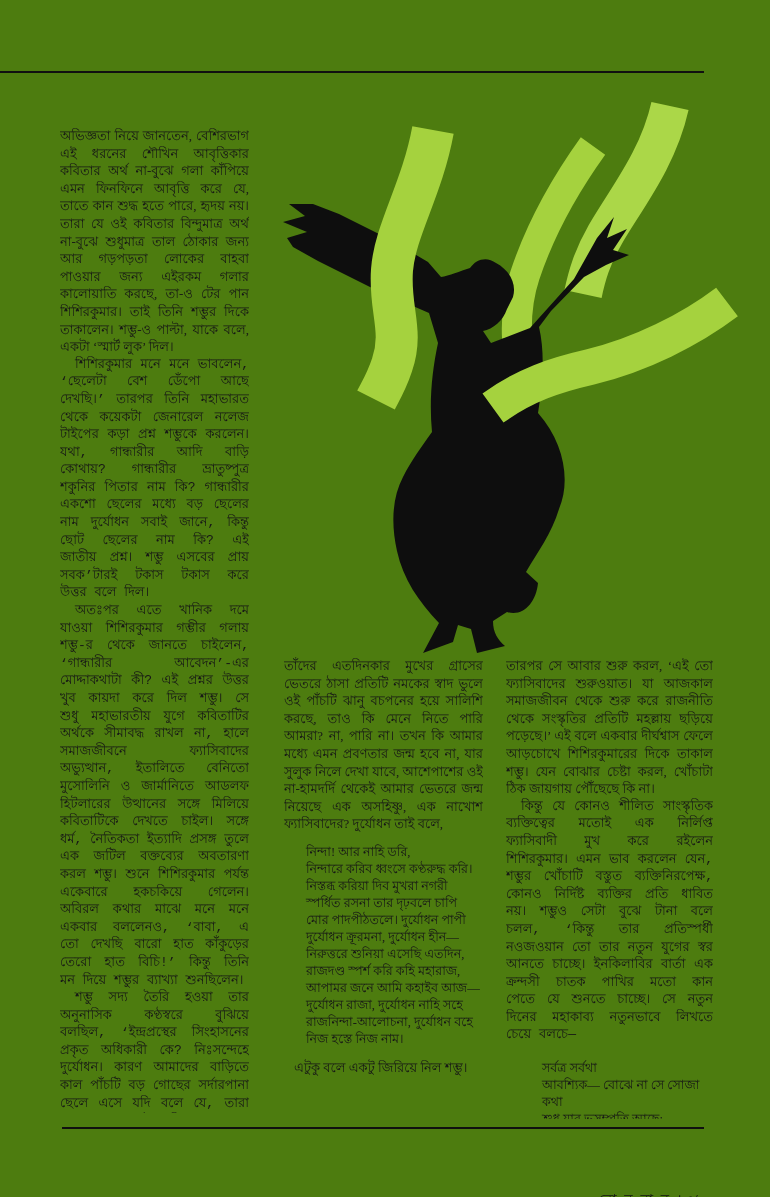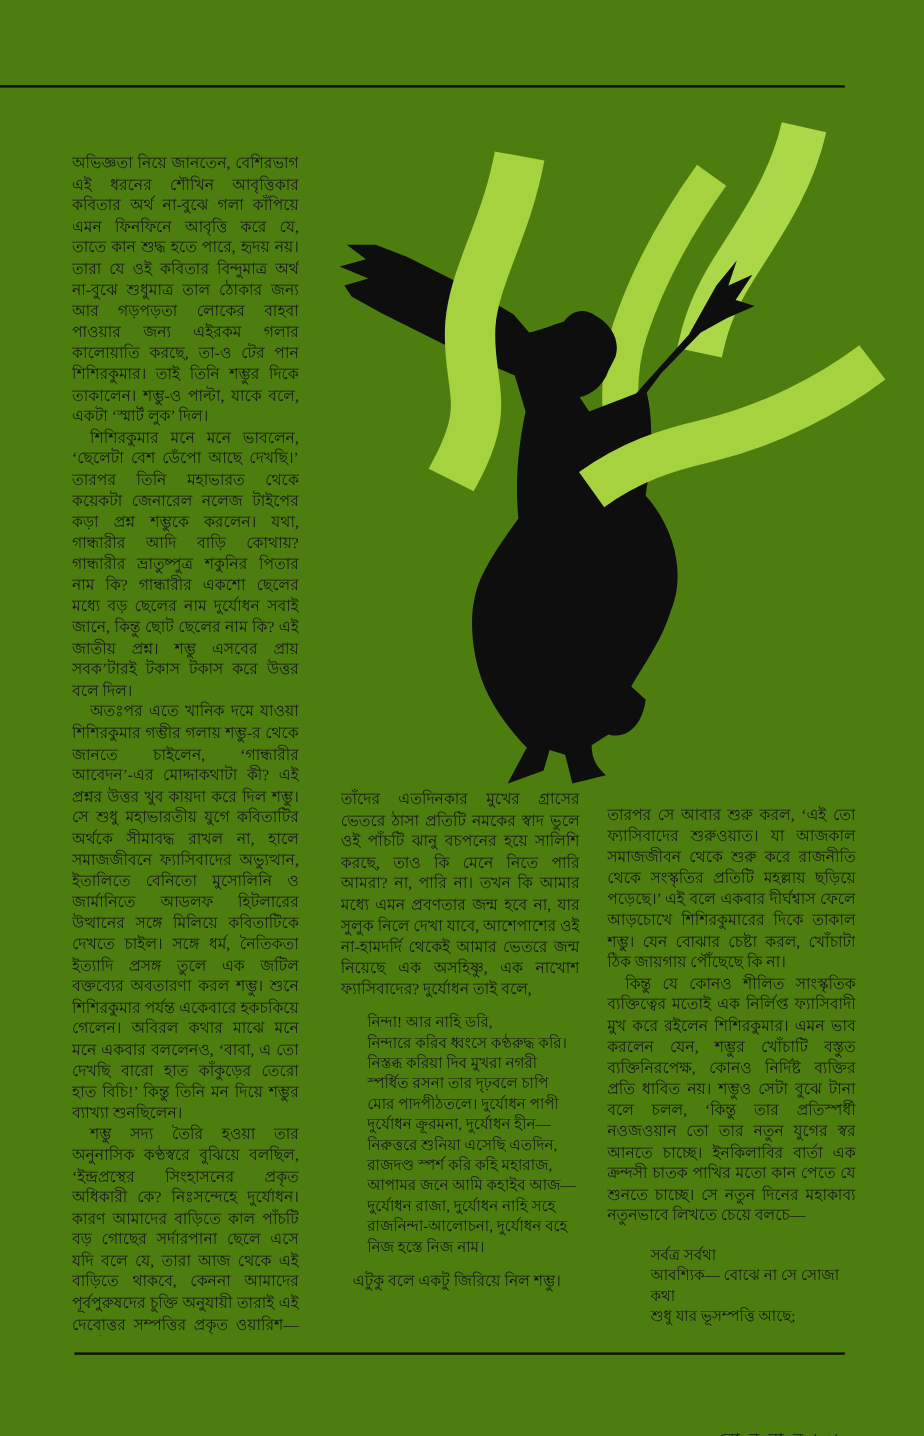--- a/index.html
+++ b/index.html
@@ -7,23 +7,23 @@
     position:relative;width:770px;height:1197px;background:#4d7c0f;
     font-family:"Liberation Serif","DejaVu Serif",serif;color:#161616;overflow:hidden;
   }
   .rule{position:absolute;height:2px;background:#101010;}
   .rule-top{left:0;top:71px;width:704px;}
   .rule-bottom{left:62px;top:1127px;width:642px;}
   .illustration{position:absolute;left:280px;top:80px;width:470px;height:590px;}
   .col{position:absolute;font-size:13px;line-height:17.6px;text-align:justify;overflow:hidden;}
   .col-1{left:60px;top:127px;width:189px;height:986px;}
   .col-2{left:284px;top:657px;width:199px;height:462px;}
-  .col-3{left:506px;top:657px;width:207px;height:462px;margin-top:13px;}
+  .col-3{left:506px;top:657px;width:207px;height:462px;}
   .col p{margin:0;padding:0;}
-  .col p.indent{text-indent:15px;}
+  .col p.indent{text-indent:15px;font-family:Liberation Mono, monospace;}
   .poem{margin:11px 0 11px 22px;font-size:12.6px;}
   .poem .poem-line{line-height:17px;text-align:left;}
   .col-3 .poem{margin:16px 0 0 36px;}
   .closing{margin-top:19px;text-indent:10px;}
   .footer{
     position:absolute;left:403px;top:1188px;width:301px;text-align:right;
     font-size:15px;color:#111;white-space:nowrap;
   }
   .footer .mag{letter-spacing:2px;}
   .footer .sep{margin:0 3px 0 5px;}

